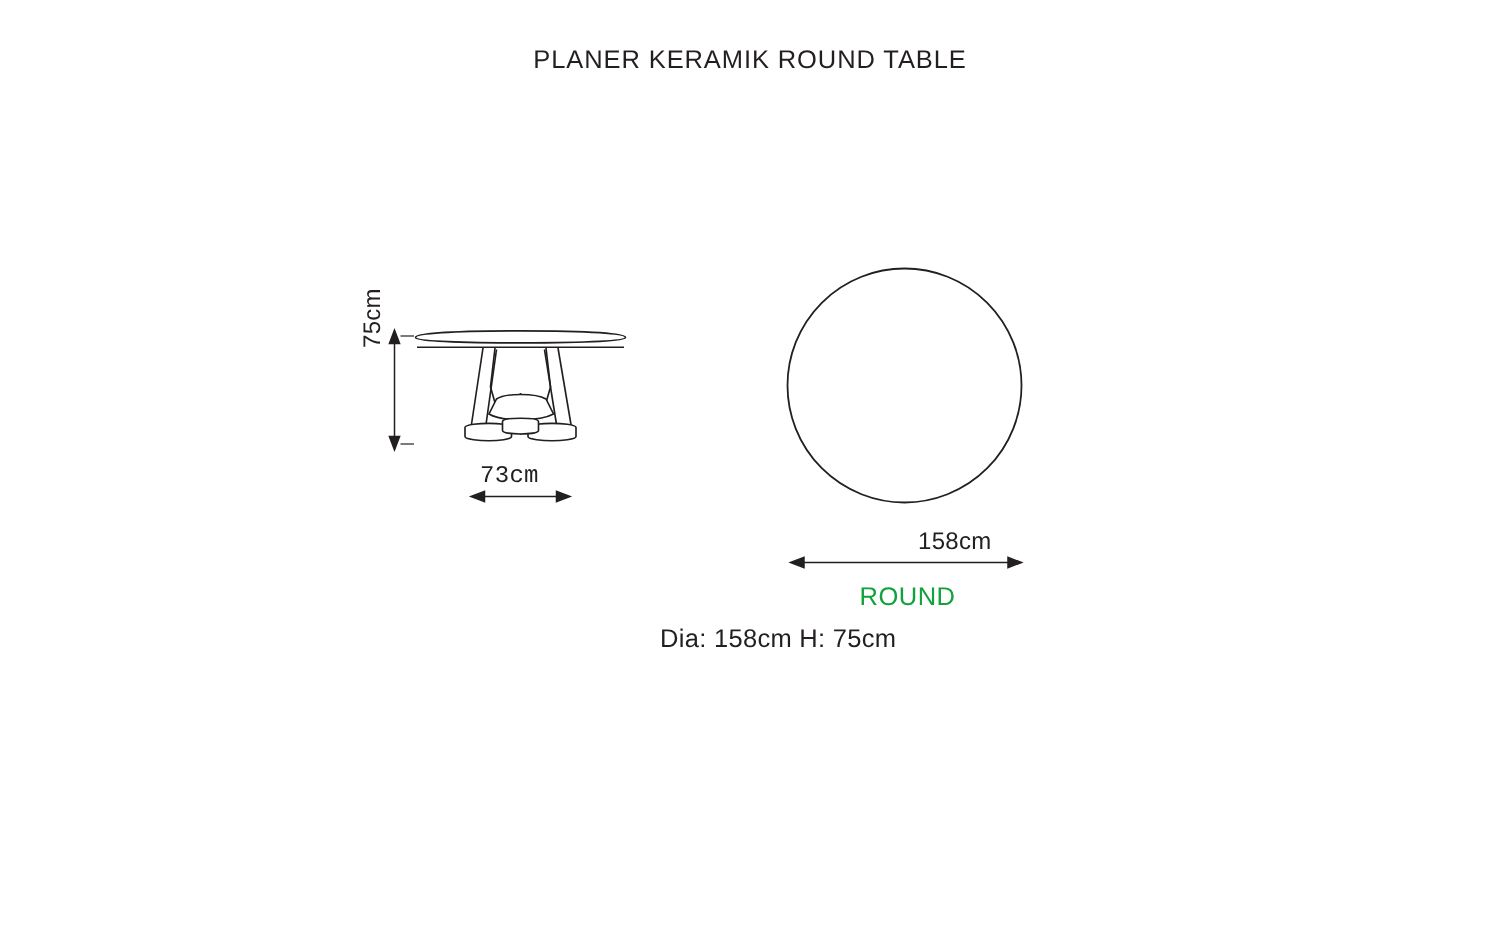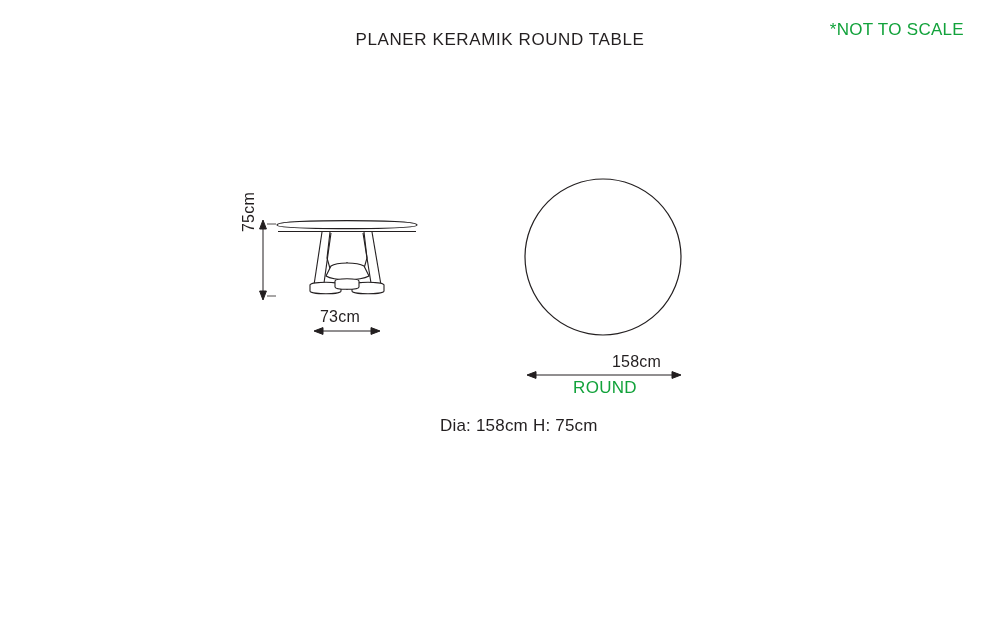--- a/index.html
+++ b/index.html
@@ -51,29 +51,30 @@
   #height-label {
     left: 240px;
     top: 232px;
     transform: rotate(-90deg);
     transform-origin: left top;
     white-space: nowrap;
   }
   #width-label {
     left: 320px;
     top: 308px;
+    font-family: Liberation Mono, monospace;
   }
   #dia-label {
     left: 612px;
     top: 353px;
   }
   .shape-name {
     position: absolute;
     left: 440px;
-    top: 378px;
+    top: 388px;
     width: 330px;
     text-align: center;
     font-size: 17px;
     color: #12a23b;
     letter-spacing: 0.3px;
   }
   .shape-spec {
     position: absolute;
     left: 440px;
     top: 416px;
@@ -82,21 +83,20 @@
     color: #231f20;
     letter-spacing: 0.2px;
   }
 </style>
 </head>
 <body>
 
 <div class="page">
 
   <div class="title">PLANER KERAMIK ROUND TABLE</div>
-  <div class="not-to-scale">*NOT TO SCALE</div>
 
   <svg class="drawing" width="1000" height="625" viewBox="0 0 1000 625">
 
     <g fill="none" stroke="#231f20" stroke-width="1.1">
 
       <path d="M277,225 C277,222.4 300,220.6 347,220.6 C394,220.6 417,222.4 417,225 C417,227.2 394,228.6 347,228.6 C300,228.6 277,227.2 277,225 Z" fill="#ffffff"></path>
       <line x1="278" y1="231.5" x2="416" y2="231.5"></line>
 
       <path d="M330,232 L327,258 L331,272"></path>
       <path d="M364,232 L367,258 L363,272"></path>

